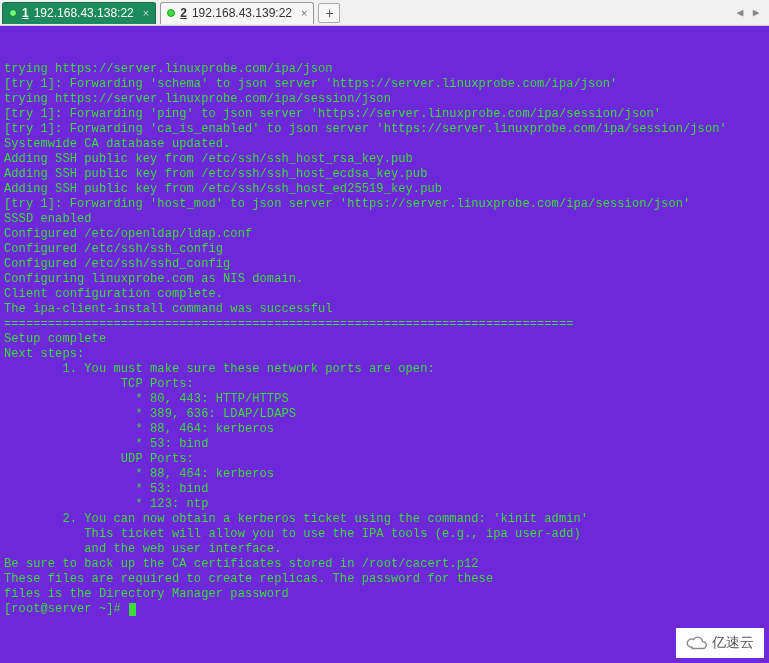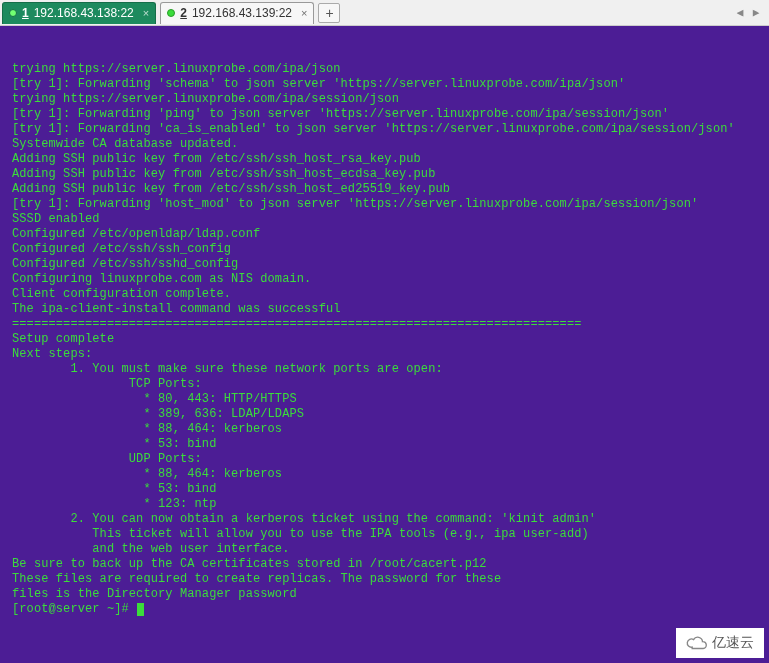--- a/index.html
+++ b/index.html
@@ -87,23 +87,23 @@
       width: 14px;
       height: 14px;
       font-size: 11px;
       color: #888;
       display: flex;
       align-items: center;
       justify-content: center;
       cursor: pointer;
     }
     .terminal {
-      background: #4c1d95;
+      background: #6d28d9;
       color: #3bdc3b;
-      padding: 6px 12px;
+      padding: 6px 4px;
       height: calc(100% - 26px);
       width: 100%;
       white-space: pre;
       overflow: hidden;
       line-height: 15px;
       letter-spacing: 0.1px;
     }
     .terminal .line { display: block; }
     .cursor-block {
       display: inline-block;

